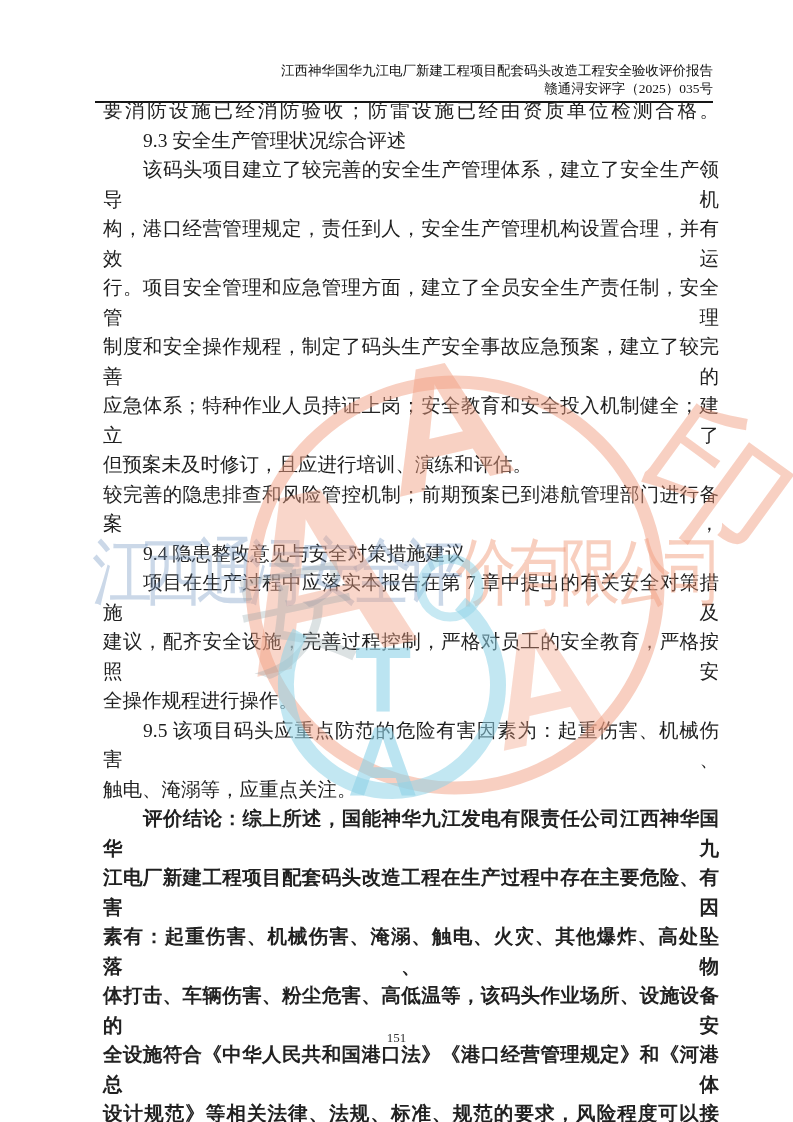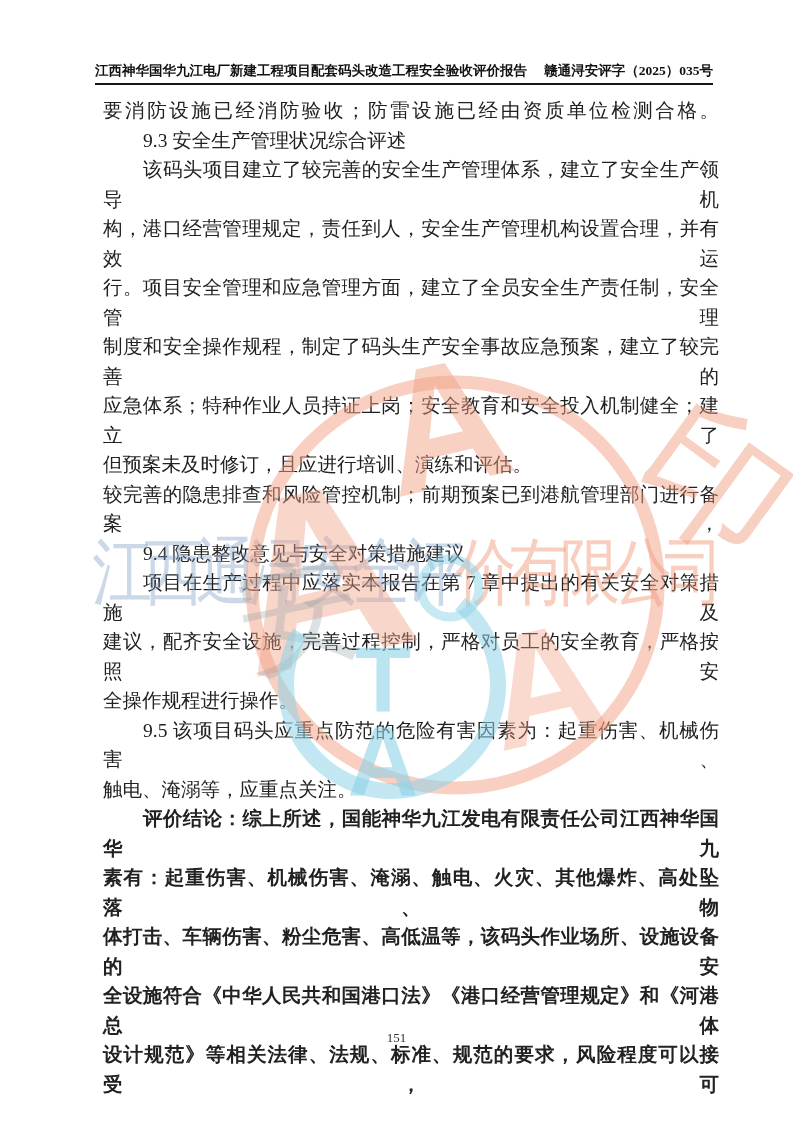--- a/index.html
+++ b/index.html
@@ -10,22 +10,23 @@
     overflow:hidden;
     font-family:"Liberation Serif","DejaVu Serif",serif;
     color:#1f1f1f;
   }
   
   .header{
     position:absolute;left:95px;top:62px;width:618px;
     display:flex;justify-content:space-between;align-items:flex-end;
     border-bottom:2px solid #151515;
     padding-bottom:3px;
-    font-weight:bold;font-size:13.5px;line-height:18px;
+    font-weight:normal;font-size:13.5px;line-height:18px;
     color:#111;
+    flex-direction:column;
   }
   .header .doc-no{white-space:nowrap;margin-left:12px;}
   
   .docbody{
     position:absolute;left:95px;top:96px;width:616px;
     font-size:19.5px;line-height:29.5px;
     color:#212121;
   }
   .ln{width:100%;margin-left:8px;}
   .jfy{text-align:justify;text-align-last:justify;}
@@ -70,20 +71,21 @@
       <div class="ln jfy">应急体系；特种作业人员持证上岗；安全教育和安全投入机制健全；建立了</div>
       <div class="ln">但预案未及时修订，且应进行培训、演练和评估。</div>
       <div class="ln jfy">较完善的隐患排查和风险管控机制；前期预案已到港航管理部门进行备案，</div>
       <div class="ln indent">9.4 隐患整改意见与安全对策措施建议</div>
       <div class="ln indent jfy">项目在生产过程中应落实本报告在第 7 章中提出的有关安全对策措施及</div>
       <div class="ln jfy">建议，配齐安全设施，完善过程控制，严格对员工的安全教育，严格按照安</div>
       <div class="ln">全操作规程进行操作。</div>
       <div class="ln indent jfy">9.5 该项目码头应重点防范的危险有害因素为：起重伤害、机械伤害、</div>
       <div class="ln">触电、淹溺等，应重点关注。</div>
       <div class="ln indent jfy b">评价结论：综上所述，国能神华九江发电有限责任公司江西神华国华九</div>
+      <div class="ln jfy b">江电厂新建工程项目配套码头改造工程在生产过程中存在主要危险、有害因</div>
       <div class="ln jfy b">素有：起重伤害、机械伤害、淹溺、触电、火灾、其他爆炸、高处坠落、物</div>
       <div class="ln jfy b">体打击、车辆伤害、粉尘危害、高低温等，该码头作业场所、设施设备的安</div>
       <div class="ln jfy b">全设施符合《中华人民共和国港口法》《港口经营管理规定》和《河港总体</div>
       <div class="ln jfy b">设计规范》等相关法律、法规、标准、规范的要求，风险程度可以接受，可</div>
 
     </div>
 
     <div class="footer">
       <span>151</span>
     </div>

